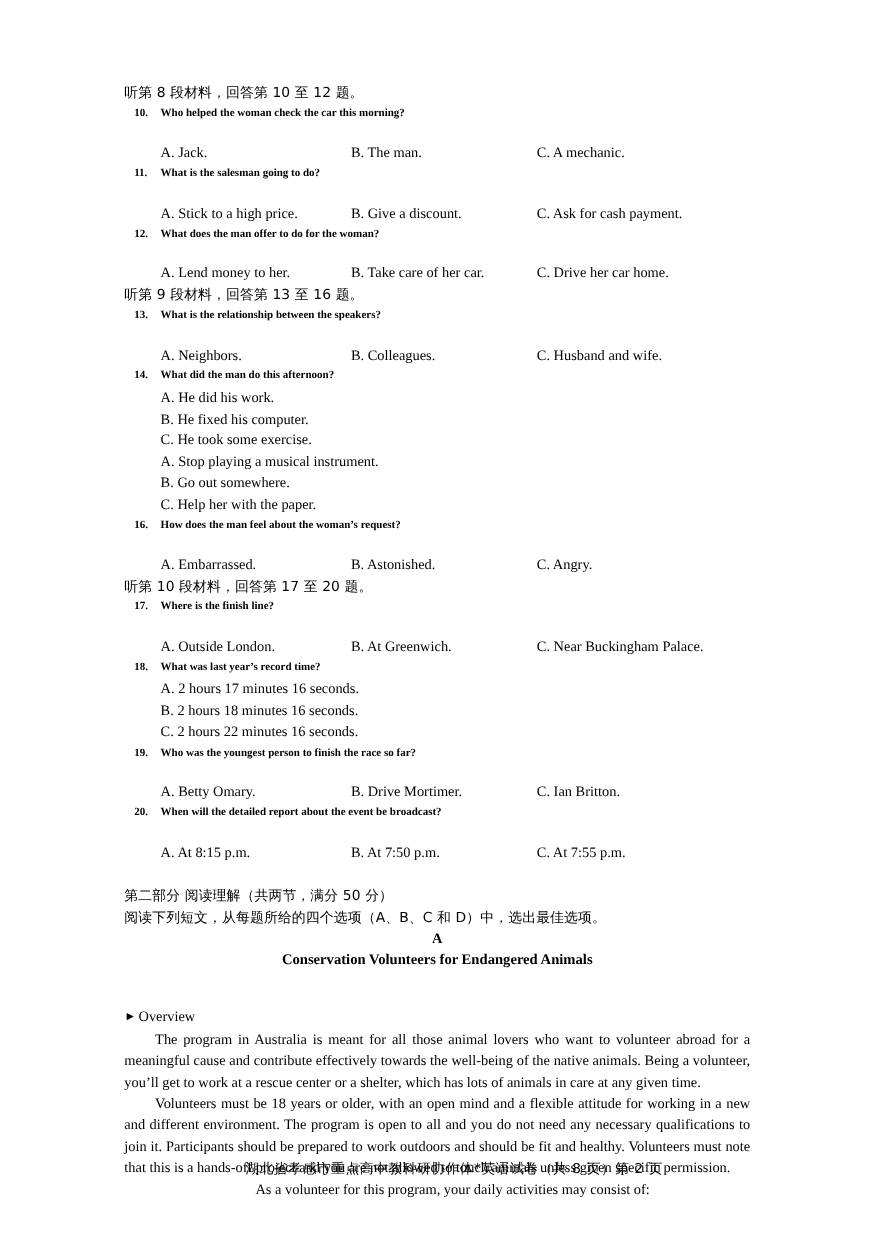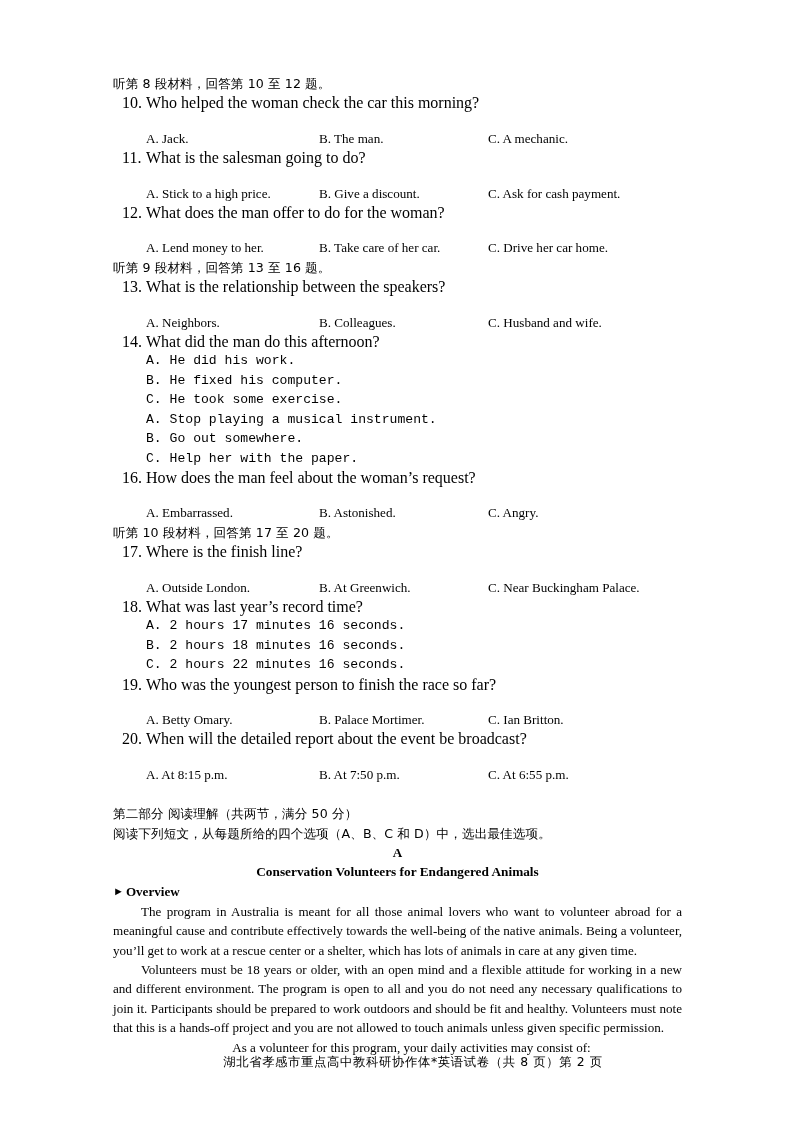--- a/index.html
+++ b/index.html
@@ -34,21 +34,22 @@
     font-size: 12.6px;
     line-height: 19.4px;
     white-space: nowrap;
     letter-spacing: 0.1px;
   }
 
   
   .q-row {
     display: flex;
     line-height: 19.4px;
-    font-size: 16px;
+    font-size: 10px;
+    font-weight: bold;
   }
   .q-num {
     width: 33px;
     flex: 0 0 33px;
     text-align: left;
     padding-left: 9px;
     box-sizing: border-box;
   }
   .q-text {
     flex: 1 1 auto;
@@ -65,42 +66,42 @@
     box-sizing: border-box;
   }
   .opt.a { flex: 0 0 173px; }
   .opt.b { flex: 0 0 169px; }
   .opt.c { flex: 1 1 auto; }
 
   .opt-stack {
     padding-left: 33px;
     line-height: 19.4px;
     font-size: 13.1px;
-    font-family: Liberation Mono, monospace;
   }
 
   .gap-lg { height: 20px; }
 
   
   .center-line {
     text-align: center;
     font-size: 13.1px;
     line-height: 19.4px;
     font-weight: bold;
   }
   .article-title {
     text-align: center;
     font-size: 13.3px;
     line-height: 20px;
     font-weight: bold;
   }
   .sec-head {
     font-size: 13.1px;
     line-height: 19.4px;
-    font-weight: bold;
+    font-weight: normal;
+    margin-top: 32px;
   }
   .tri {
     font-size: 11px;
     display: inline-block;
     vertical-align: 1px;
     margin-right: 2px;
   }
   .para {
     font-size: 13.1px;
     line-height: 19.4px;
@@ -222,32 +223,32 @@
       <div>B. 2 hours 18 minutes 16 seconds.</div>
       <div>C. 2 hours 22 minutes 16 seconds.</div>
     </div>
 
     <div class="q-row">
       <span class="q-num">19.</span>
       <span class="q-text">Who was the youngest person to finish the race so far?</span>
     </div>
     <div class="opt-row">
       <span class="opt a">A. Betty Omary.</span>
-      <span class="opt b">B. Palace Mortimer.</span>
+      <span class="opt b">B. Drive Mortimer.</span>
       <span class="opt c">C. Ian Britton.</span>
     </div>
 
     <div class="q-row">
       <span class="q-num">20.</span>
       <span class="q-text">When will the detailed report about the event be broadcast?</span>
     </div>
     <div class="opt-row">
       <span class="opt a">A. At 8:15 p.m.</span>
       <span class="opt b">B. At 7:50 p.m.</span>
-      <span class="opt c">C. At 6:55 p.m.</span>
+      <span class="opt c">C. At 7:55 p.m.</span>
     </div>
 
     <div class="gap-lg"></div>
 
     <div class="cn-line">第二部分 阅读理解（共两节，满分 50 分）</div>
     <div class="cn-line">阅读下列短文，从每题所给的四个选项（A、B、C 和 D）中，选出最佳选项。</div>
 
     <div class="center-line">A</div>
     <div class="article-title">Conservation Volunteers for Endangered Animals</div>
 

